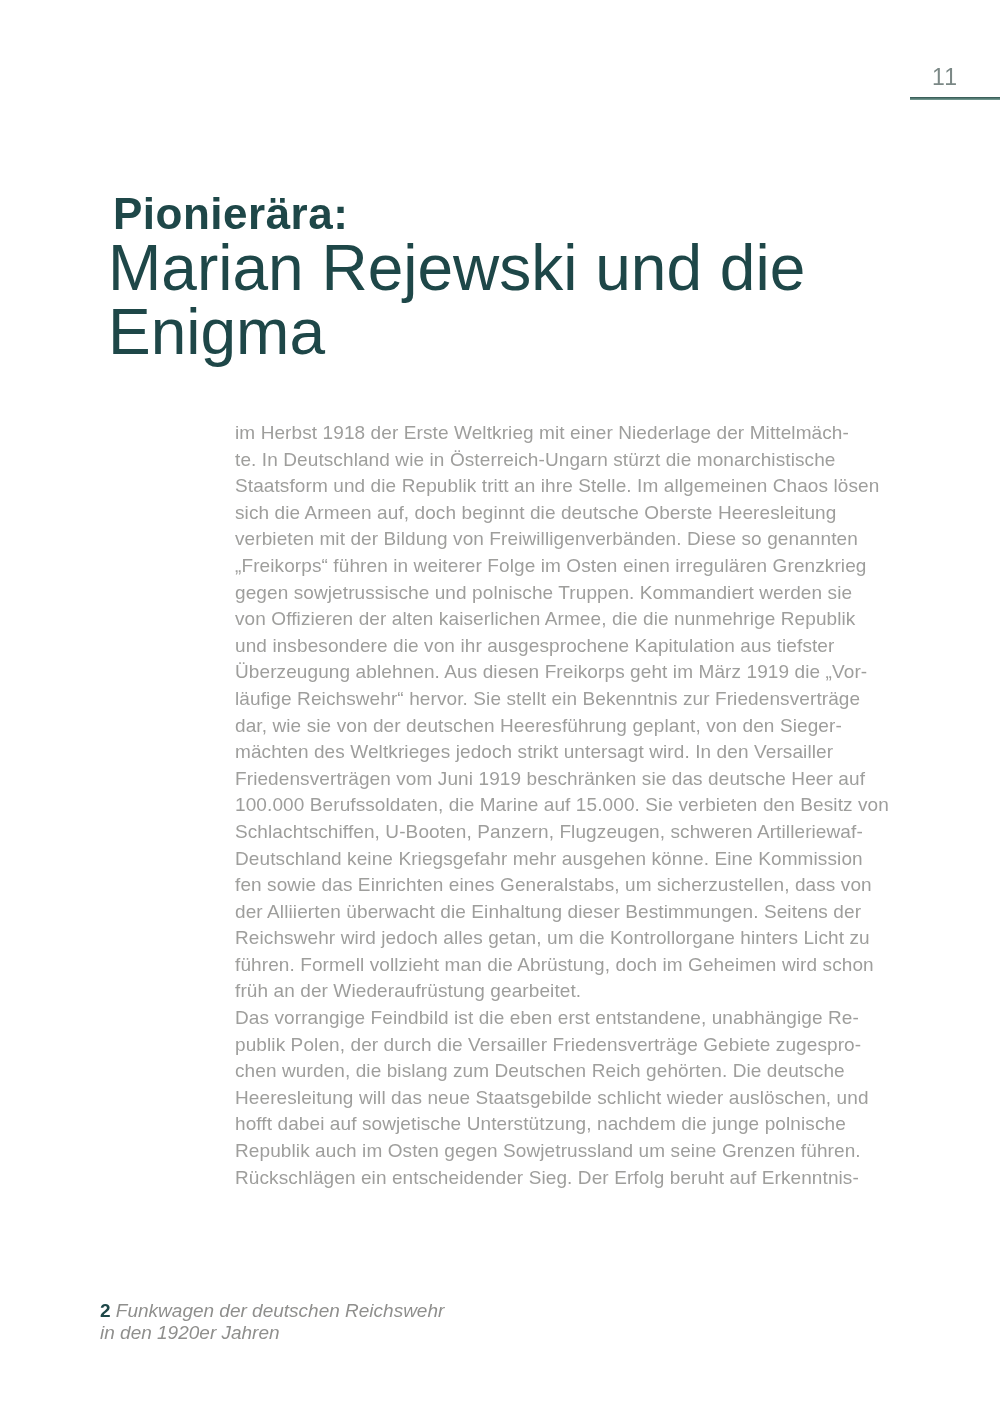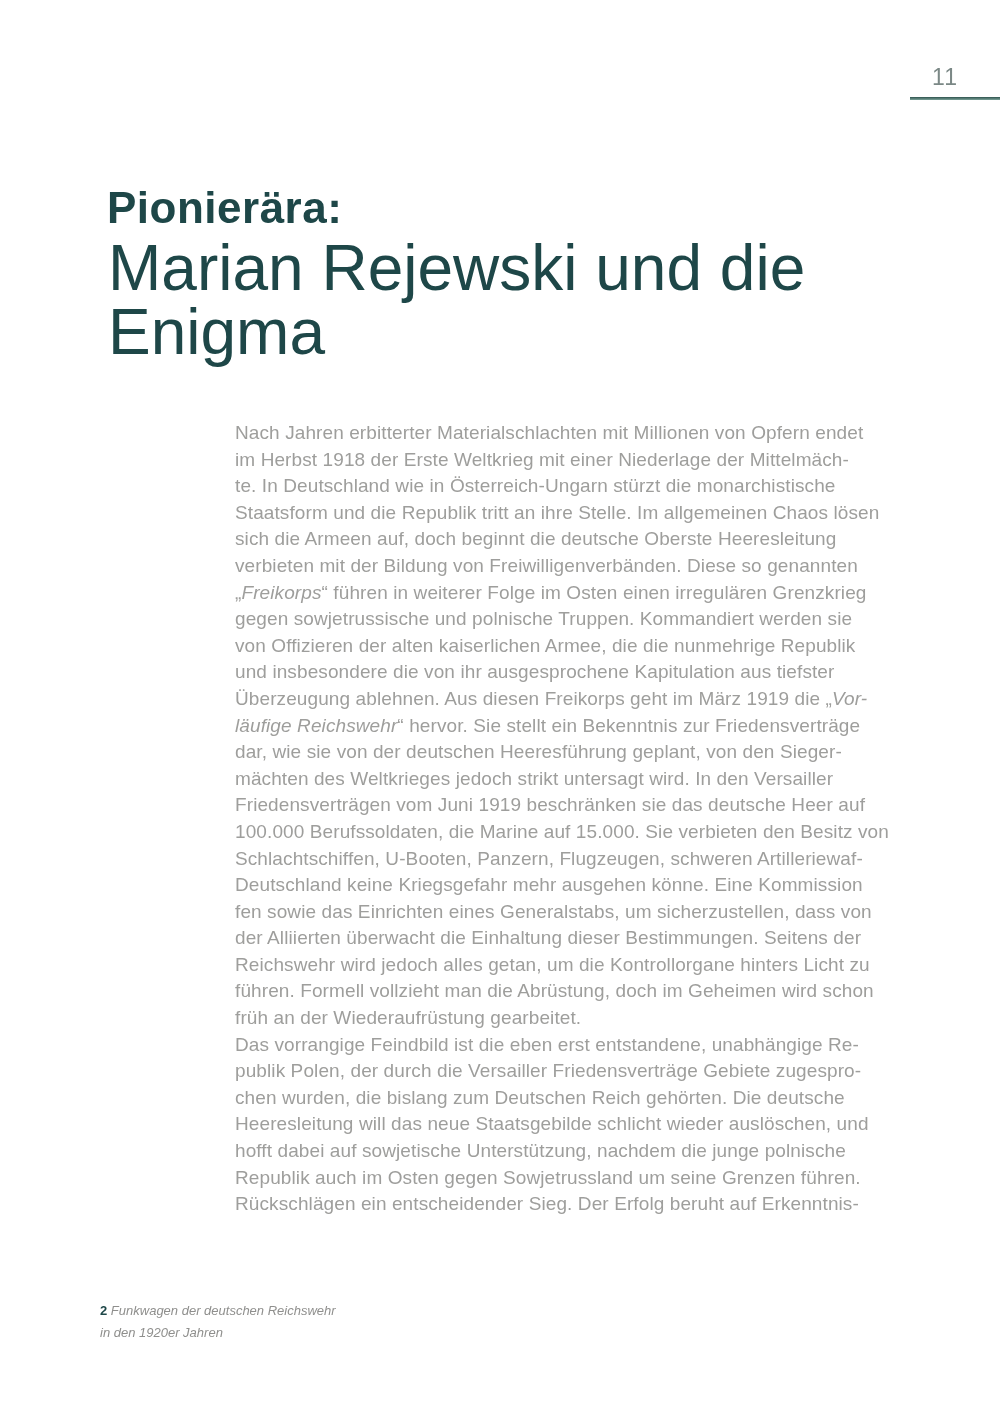--- a/index.html
+++ b/index.html
@@ -30,21 +30,21 @@
     top: 97px;
     left: 910px;
     right: 0;
     height: 3px;
     background: linear-gradient(to bottom, #2e524d, #7da49b);
   }
   .kicker {
     position: absolute;
     left: 99px;
     top: 176px;
-    margin: 8px;
+    margin: 14px;
     font-size: 44px;
     line-height: 48px;
     font-weight: bold;
     color: var(--accent-teal, #1e4748);
     letter-spacing: 0.5px;
   }
   .title {
     position: absolute;
     left: 96px;
     top: 224px;
@@ -62,28 +62,27 @@
     width: 690px;
     font-size: 19px;
     line-height: 26.6px;
     color: var(--body-color, #9e9e9c);
     letter-spacing: 0.1px;
   }
   .body-line {
     white-space: nowrap;
   }
   .it {
-    font-style: italic;
     margin-top: 24px;
   }
   .caption {
     position: absolute;
     left: 100px;
     top: 1300px;
-    font-size: 13px;
+    font-size: 19px;
     line-height: 22px;
     color: var(--caption-color, #8f8f8d);
   }
   .cap-num {
     font-weight: bold;
     font-style: normal;
     color: var(--accent-teal, #1e4748);
   }
   .cap-text {
     font-style: italic;
@@ -96,21 +95,20 @@
 
   <div class="pagenum">11</div>
 
   <div class="header-rule"></div>
 
   <h2 class="kicker">Pionierära:</h2>
 
   <h1 class="title">Marian Rejewski und die Enigma</h1>
 
   <div class="body-block">
-      <div class="body-line"><span>Nach Jahren erbitterter Materialschlachten mit Millionen von Opfern endet</span></div>
       <div class="body-line"><span>im Herbst 1918 der Erste Weltkrieg mit einer Niederlage der Mittelmäch-</span></div>
       <div class="body-line"><span>te. In Deutschland wie in Österreich-Ungarn stürzt die monarchistische</span></div>
       <div class="body-line"><span>Staatsform und die Republik tritt an ihre Stelle. Im allgemeinen Chaos lösen</span></div>
       <div class="body-line"><span>sich die Armeen auf, doch beginnt die deutsche Oberste Heeresleitung</span></div>
       <div class="body-line"><span>verbieten mit der Bildung von Freiwilligenverbänden. Diese so genannten</span></div>
       <div class="body-line"><span>„</span><span class="it">Freikorps</span><span>“ führen in weiterer Folge im Osten einen irregulären Grenzkrieg</span></div>
       <div class="body-line"><span>gegen sowjetrussische und polnische Truppen. Kommandiert werden sie</span></div>
       <div class="body-line"><span>von Offizieren der alten kaiserlichen Armee, die die nunmehrige Republik</span></div>
       <div class="body-line"><span>und insbesondere die von ihr ausgesprochene Kapitulation aus tiefster</span></div>
       <div class="body-line"><span>Überzeugung ablehnen. Aus diesen Freikorps geht im März 1919 die „</span><span class="it">Vor-</span></div>

